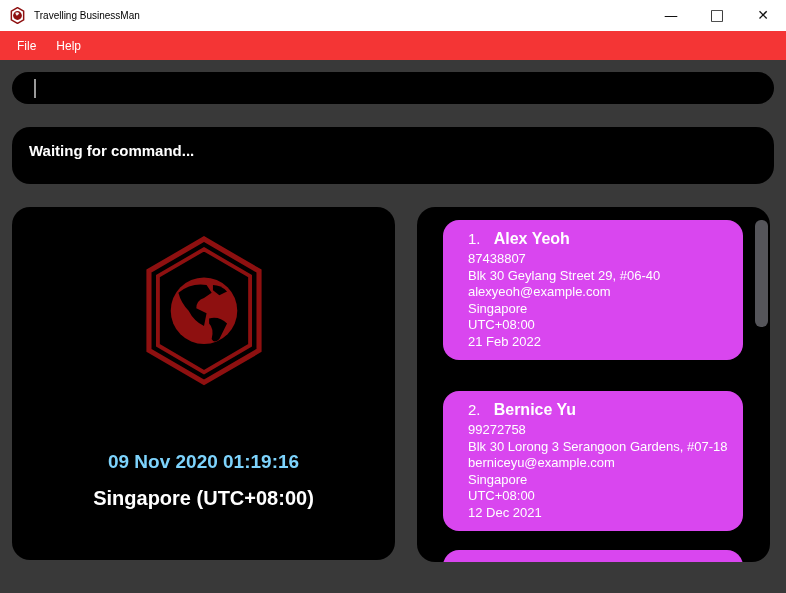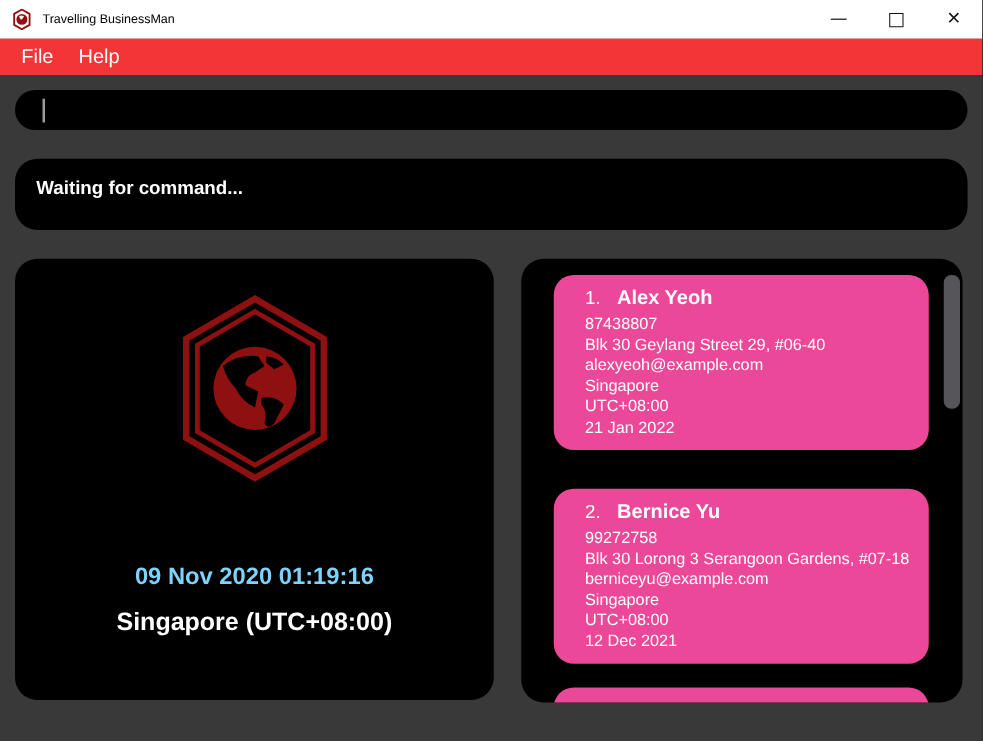--- a/index.html
+++ b/index.html
@@ -20,21 +20,21 @@
     width:46px; height:31px; background:transparent; border:none;
     color:#111; font-size:14px; line-height:31px; text-align:center;
     font-family:"DejaVu Sans", sans-serif; cursor:pointer; padding:0;
   }
   .win-btn.maxi { font-size:15px; }
   
   .menubar {
     position:absolute; top:31px; left:0; width:786px; height:29px;
     background:#f43535; display:flex; align-items:center; padding-left:7px;
   }
-  .menu-item { color:#fff; font-size:16px; padding:0 10px; cursor:default; }
+  .menu-item { color:#fff; font-size:12px; padding:0 10px; cursor:default; }
   
   .command-box {
     position:absolute; top:72px; left:12px; width:762px; height:32px;
     background:#000; border-radius:16px;
   }
   .caret { position:absolute; left:22px; top:7px; width:2px; height:19px; background:#9a9a9a; }
   
   .result-box {
     position:absolute; top:127px; left:12px; width:762px; height:57px;
     background:#000; border-radius:18px;
@@ -54,21 +54,21 @@
     position:absolute; top:280px; width:100%; text-align:center;
     color:#fff; font-size:20px; font-weight:bold;
   }
   
   .right-panel {
     position:absolute; top:207px; left:417px; width:353px; height:355px;
     background:#000; border-radius:18px; overflow:hidden;
   }
   .card {
     position:absolute; left:26px; width:300px; height:140px;
-    background:#ec4899; border-radius:16px; color:#fff;
+    background:#d946ef; border-radius:16px; color:#fff;
     padding:10px 12px 0 25px;
   }
   .card.c1 { top:13px; }
   .card.c2 { top:184px; }
   .card.c3 { top:343px; }
   .card-title { font-size:15px; margin-bottom:3px; }
   .card-index { margin-right:9px; }
   .card-name { font-weight:bold; font-size:16px; }
   .card-line { font-size:13px; line-height:16.5px; }
   .scroll-thumb {
@@ -128,21 +128,21 @@
     <div class="card c1">
       <div class="card-title">
         <span class="card-index">1.</span>
         <span class="card-name">Alex Yeoh</span>
       </div>
       <div class="card-line">87438807</div>
       <div class="card-line">Blk 30 Geylang Street 29, #06-40</div>
       <div class="card-line">alexyeoh@example.com</div>
       <div class="card-line">Singapore</div>
       <div class="card-line">UTC+08:00</div>
-      <div class="card-line">21 Jan 2022</div>
+      <div class="card-line">21 Feb 2022</div>
     </div>
 
     <div class="card c2">
       <div class="card-title">
         <span class="card-index">2.</span>
         <span class="card-name">Bernice Yu</span>
       </div>
       <div class="card-line">99272758</div>
       <div class="card-line">Blk 30 Lorong 3 Serangoon Gardens, #07-18</div>
       <div class="card-line">berniceyu@example.com</div>

